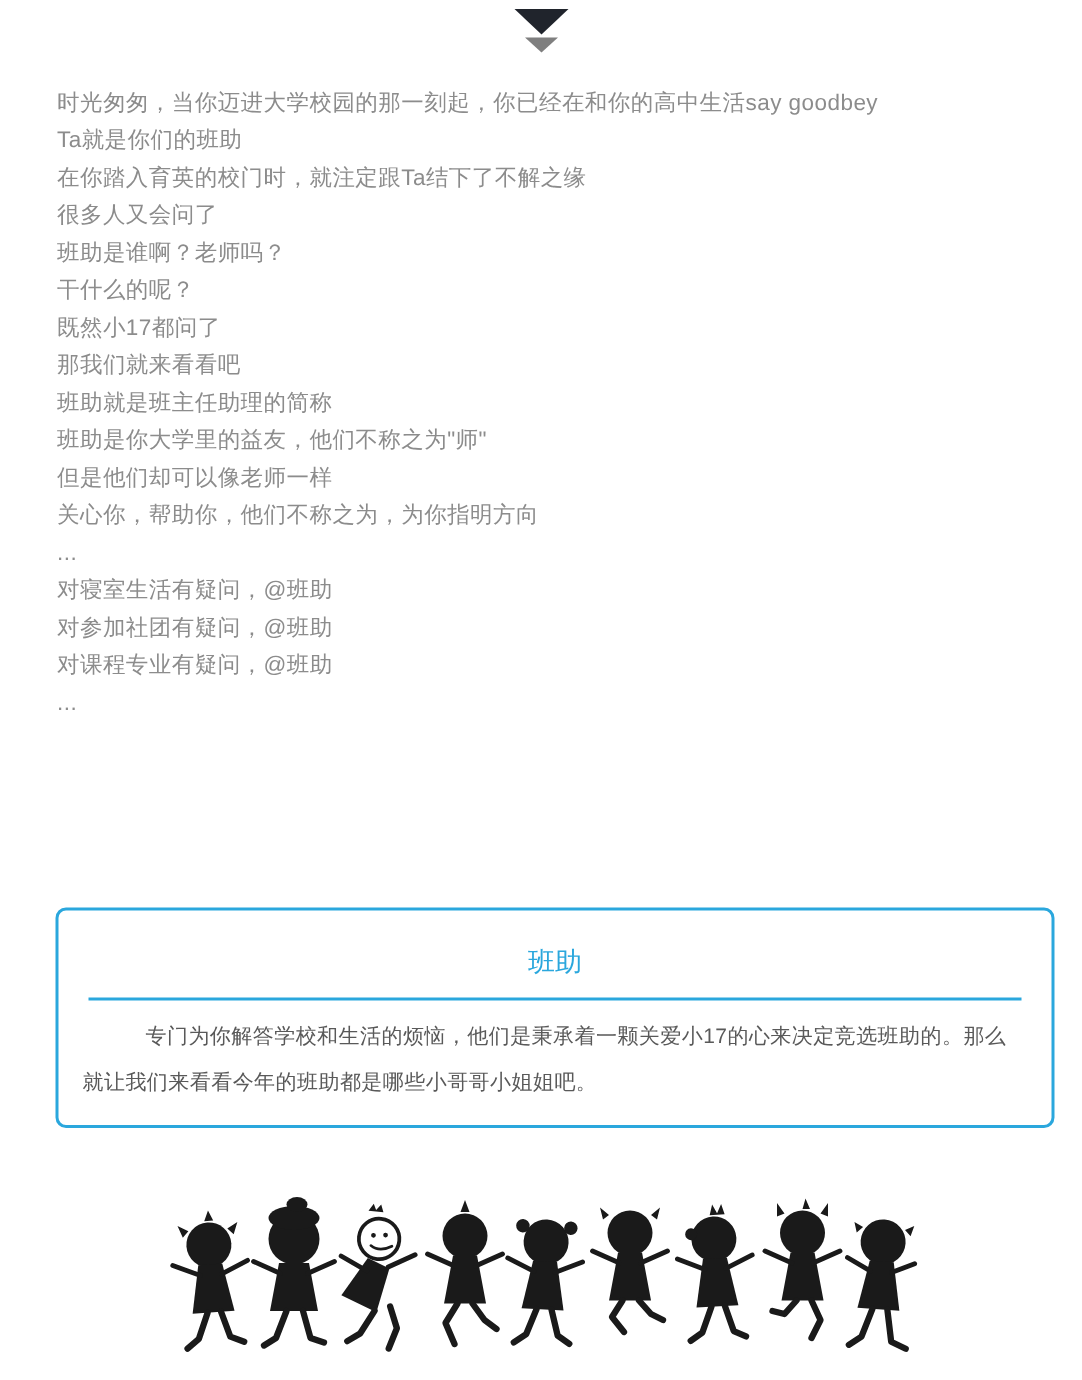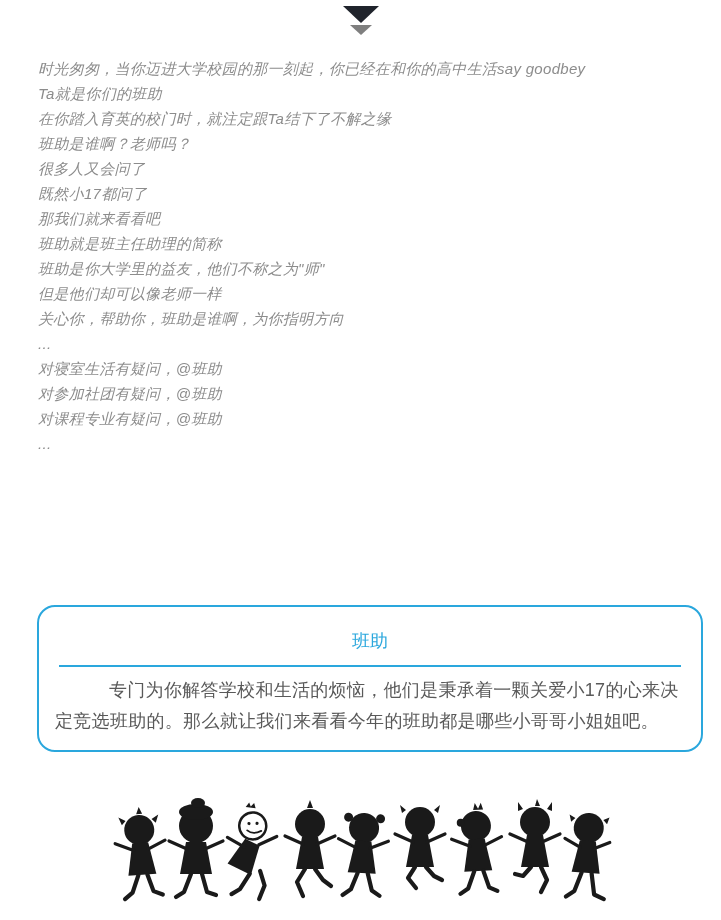--- a/index.html
+++ b/index.html
@@ -20,55 +20,55 @@
     border-left:18px solid transparent;
     border-right:18px solid transparent;
     border-top:17px solid #20242c;
   }
   .tri.small{
     border-left:11px solid transparent;
     border-right:11px solid transparent;
     border-top:10px solid #7f7f7f;
   }
   
-  .intro{position:absolute;top:56px;left:38px;right:28px;font-style:italic;}
+  .intro{position:absolute;top:56px;left:38px;right:28px;}
   .intro p{
     margin:0;
     font-size:15px;
     line-height:25px;
     color:#8c8c8c;
     letter-spacing:.3px;
     white-space:nowrap;
   }
   
   .card{
     position:absolute;
     top:605px;left:37px;
     width:666px;height:147px;
     box-sizing:border-box;
     border:2px solid #2aa7dd;
-    border-radius:18px;
+    border-radius:7px;
     background:#ffffff;
   }
   .card h2{
     margin:22px 0 0;
     text-align:center;
     color:#2aa7dd;
     font-size:18px;
     font-weight:normal;
     line-height:24px;
   }
   .card hr{
     border:none;
     border-top:2px solid #2aa7dd;
     margin:12px 20px 0;
   }
   .card p{
     margin:8px 16px 16px;
-    font-size:18px;
+    font-size:14px;
     line-height:31px;
     color:#595959;
     text-indent:3em;
     letter-spacing:.3px;
   }
   
   .kids{
     position:absolute;top:798px;left:0;width:100%;
     display:flex;justify-content:center;
   }
@@ -82,28 +82,29 @@
 
   <div class="arrow-wrap">
     <div class="tri big"></div>
     <div class="tri small"></div>
   </div>
 
   <div class="intro">
     <p>时光匆匆，当你迈进大学校园的那一刻起，你已经在和你的高中生活say goodbey</p>
     <p>Ta就是你们的班助</p>
     <p>在你踏入育英的校门时，就注定跟Ta结下了不解之缘</p>
+    <p>很多人又会问了</p>
     <p>班助是谁啊？老师吗？</p>
-    <p>很多人又会问了</p>
+    <p>干什么的呢？</p>
     <p>既然小17都问了</p>
     <p>那我们就来看看吧</p>
     <p>班助就是班主任助理的简称</p>
     <p>班助是你大学里的益友，他们不称之为"师"</p>
     <p>但是他们却可以像老师一样</p>
-    <p>关心你，帮助你，班助是谁啊，为你指明方向</p>
+    <p>关心你，帮助你，他们不称之为，为你指明方向</p>
     <p>...</p>
     <p>对寝室生活有疑问，@班助</p>
     <p>对参加社团有疑问，@班助</p>
     <p>对课程专业有疑问，@班助</p>
     <p>...</p>
   </div>
 
   <div class="card">
     <h2>班助</h2>
     <hr>

